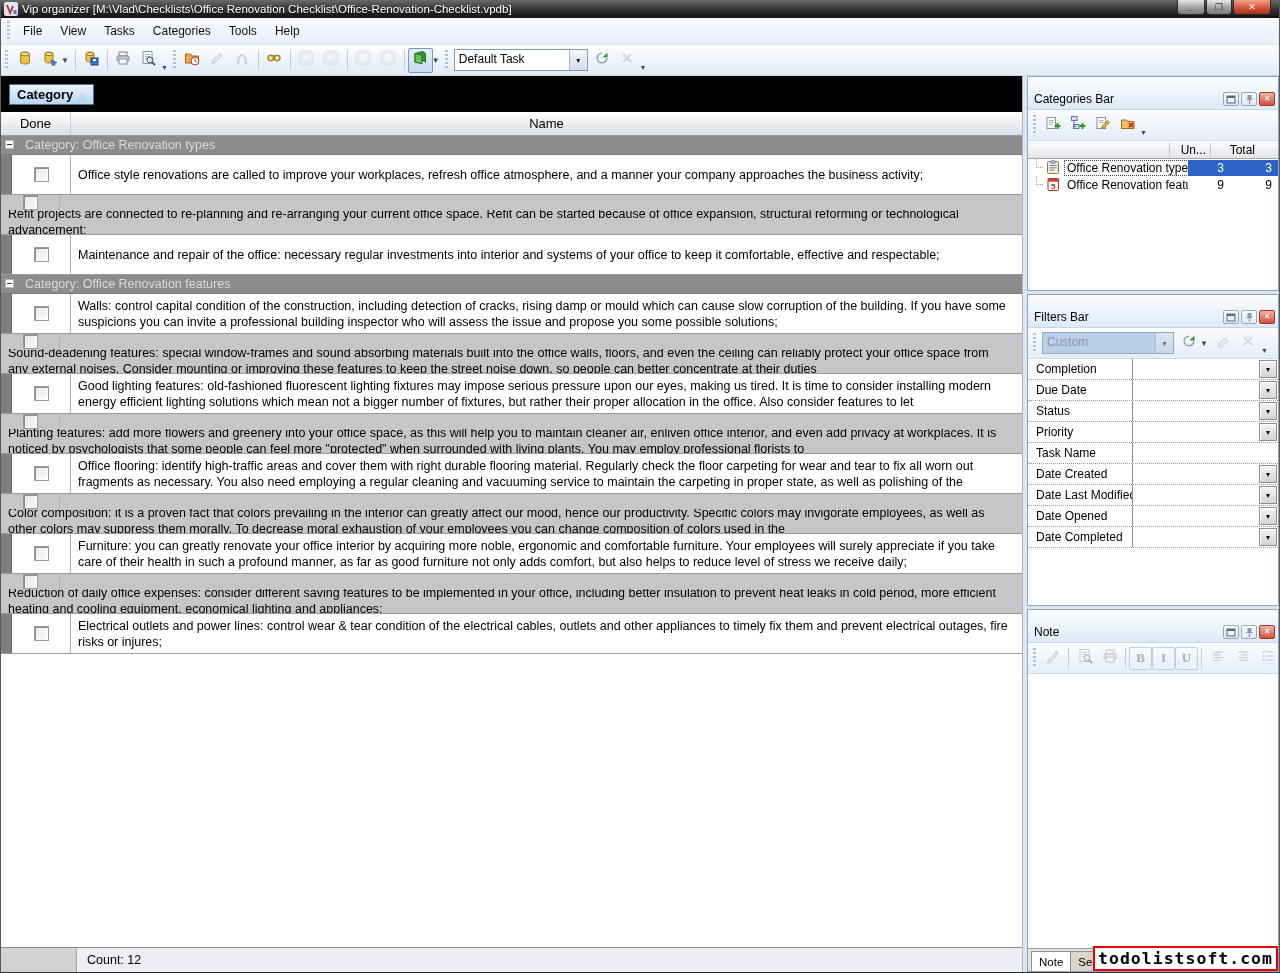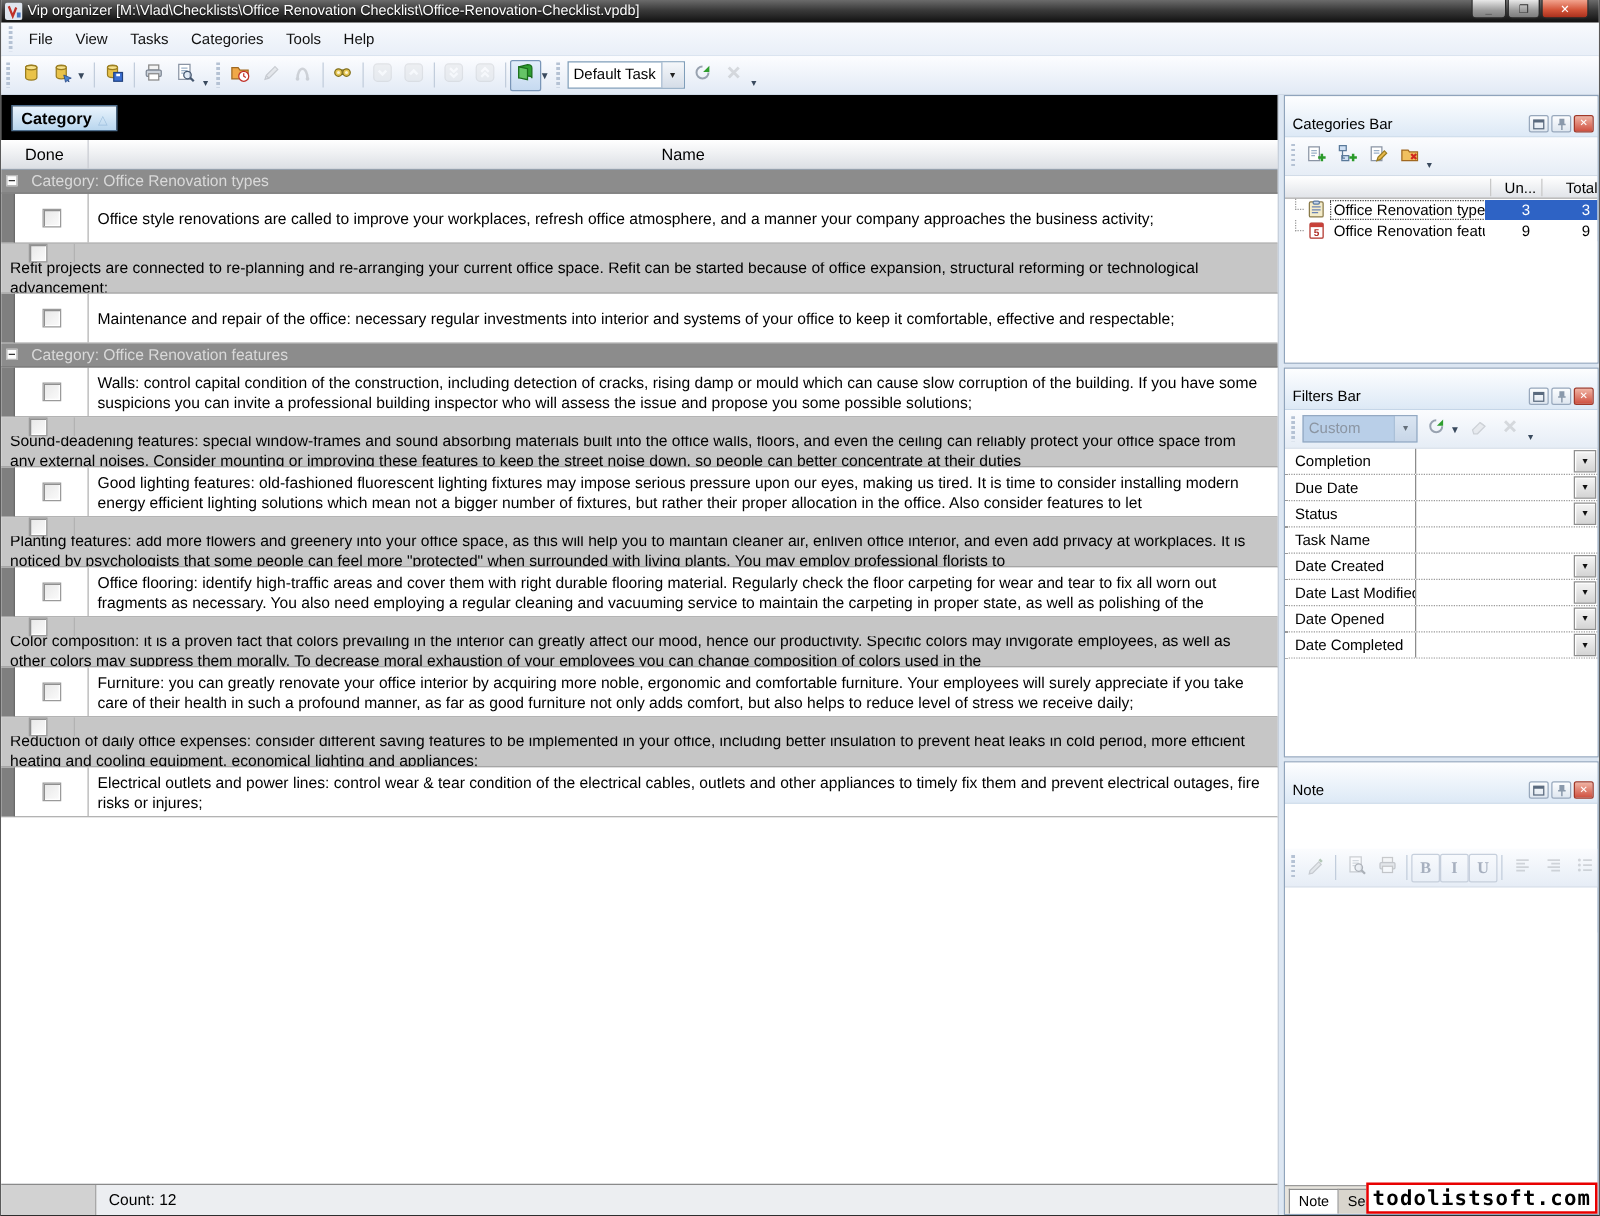--- a/index.html
+++ b/index.html
@@ -23,21 +23,21 @@
   .menubar{height:26px;flex:none;background:linear-gradient(#f8fafd,#e9eff8);display:flex;align-items:center;border-bottom:1px solid #dbe4f0;padding-left:4px;}
   .menu-item{font-size:12px;padding:4px 9px;color:#111;}
   .toolbar{height:30px;flex:none;background:linear-gradient(#fcfdff,#e2eaf5);display:flex;align-items:center;padding-left:2px;border-bottom:1px solid #cfd9e6;}
   .tbtn{width:23px;height:23px;display:flex;align-items:center;justify-content:center;border:1px solid transparent;border-radius:2px;flex:none;}
   .tbtn.disabled{opacity:.42;filter:grayscale(60%);}
   .tbtn.pressed{border:1px solid #7a96b8;background:linear-gradient(#e4eefb,#c6daf0);}
   .tb-sep{width:1px;height:20px;background:#c2cddc;margin:0 3px;flex:none;}
   .tb-grip{width:3px;height:20px;margin:0 4px 0 2px;flex:none;background:repeating-linear-gradient(to bottom,#b5c2d4 0 2px,transparent 2px 4px);}
   .tb-caret{font-size:8px;color:#3a4a5e;margin:0 3px 0 -1px;}
   .tb-minicaret{font-size:7px;color:#3a4a5e;align-self:flex-end;margin:0 3px 4px 0;}
-  .combo{height:20px;display:flex;align-items:stretch;border:1px solid #7f9db9;background:#fff;flex:none;margin:0 2px;}
+  .combo{height:20px;display:flex;align-items:stretch;border:1px solid #7f9db9;background:#fff;flex:none;margin:0 2px;gap:40px;}
   .combo .val{font-size:12px;padding:2px 4px 0 4px;min-width:64px;white-space:nowrap;overflow:hidden;}
   .combo .cbtn{width:17px;background:linear-gradient(#f5f7fa,#d5dde8);border-left:1px solid #9fb4cc;display:flex;align-items:center;justify-content:center;font-size:7px;color:#222;}
   .combo.disabled{background:#b9cfe8;border-color:#94a9c2;}
   .combo.disabled .val{color:#8b95a2;}
   .combo.disabled .cbtn{opacity:.55;}
   .txtbtn{width:21px;height:21px;border:1px solid #c6cfdc;border-radius:2px;display:flex;align-items:center;justify-content:center;
     font-family:"Liberation Serif","DejaVu Serif",serif;font-weight:bold;font-size:13px;color:#a7b0bf;flex:none;}
 
   
   .main{flex:1;display:flex;min-height:0;}
@@ -68,33 +68,33 @@
   .filler{flex:1;background:#fff;}
   .statusrow{height:24px;flex:none;display:flex;border-top:1px solid #8a8a8a;background:#eceef1;align-items:stretch;}
   .status-left{width:75px;flex:none;background:#d2d2d2;border-right:1px solid #a8a8a8;}
   .status-count{display:flex;align-items:center;padding-left:10px;font-size:12.5px;}
 
   
   .panel{background:#fff;border:1px solid #90a4bc;display:flex;flex-direction:column;box-sizing:border-box;overflow:hidden;}
   .panel + .panel{margin-top:3px;}
   .p-cat{height:215px;flex:none;}
   .p-filt{height:312px;flex:none;}
-  .p-note{flex:1;min-height:0;gap:36px;}
+  .p-note{flex:1;min-height:0;}
   .ptitle{height:20px;flex:none;display:flex;align-items:center;background:linear-gradient(#fdfeff,#dde9f6);border-bottom:1px solid #c5d6e8;padding:12px 3px 0 6px;font-size:12px;}
   .ptitle .pt{flex:1;white-space:nowrap;overflow:hidden;}
   .pbtn{width:16px;height:14px;margin-left:2px;border:1px solid #98a8bc;border-radius:2px;background:linear-gradient(#fcfdfe,#dfe7f0);display:flex;align-items:center;justify-content:center;flex:none;box-sizing:border-box;}
   .pbtn.close{background:linear-gradient(#f0b4a4,#cf5040);border-color:#a03828;}
   .pbtn .xg{font-size:8px;font-weight:bold;color:#fff;line-height:1;}
   .ptb{height:30px;flex:none;background:linear-gradient(#fbfcfe,#e6edf6);border-bottom:1px solid #d2dce8;display:flex;align-items:center;padding-left:3px;}
 
   
   .chdr{height:17px;flex:none;display:flex;align-items:center;font-size:12px;background:linear-gradient(#ffffff,#e1e4e9);border-bottom:1px solid #a8a8a8;}
   .chdr .hn{flex:1;}
   .chdr .hu{width:36px;text-align:right;padding-right:4px;border-left:1px solid #c8c8c8;flex:none;}
-  .chdr .ht{width:44px;text-align:right;padding-right:0;border-left:1px solid #c8c8c8;flex:none;}
+  .chdr .ht{width:44px;text-align:right;padding-right:23px;border-left:1px solid #c8c8c8;flex:none;}
   .crow{height:17px;display:flex;align-items:center;font-size:12px;}
   .ctree{width:18px;height:100%;position:relative;flex:none;}
   .ctree::before{content:"";position:absolute;left:8px;top:0;bottom:8px;border-left:1px dotted #9a9a9a;}
   .ctree::after{content:"";position:absolute;left:8px;bottom:8px;width:7px;border-top:1px dotted #9a9a9a;}
   .cicon{width:15px;height:15px;margin-right:4px;flex:none;}
   .cname{flex:1;padding:0 2px;white-space:nowrap;overflow:hidden;}
   .crow.sel .cname{outline:1px dotted #444;}
   .cnums{display:flex;flex:none;}
   .cun{width:36px;text-align:right;padding:1px 4px 1px 0;}
   .ctot{width:44px;text-align:right;padding:1px 6px 1px 0;}
@@ -542,20 +542,26 @@
                 <span class="fdrop">▼</span>
               </span>
             </div>
             <div class="frow">
               <span class="flabel">Status</span>
               <span class="fval">
                 <span class="fdrop">▼</span>
               </span>
             </div>
             <div class="frow">
+              <span class="flabel">Priority</span>
+              <span class="fval">
+                <span class="fdrop">▼</span>
+              </span>
+            </div>
+            <div class="frow">
               <span class="flabel">Task Name</span>
               <span class="fval"></span>
             </div>
             <div class="frow">
               <span class="flabel">Date Created</span>
               <span class="fval">
                 <span class="fdrop">▼</span>
               </span>
             </div>
             <div class="frow">

